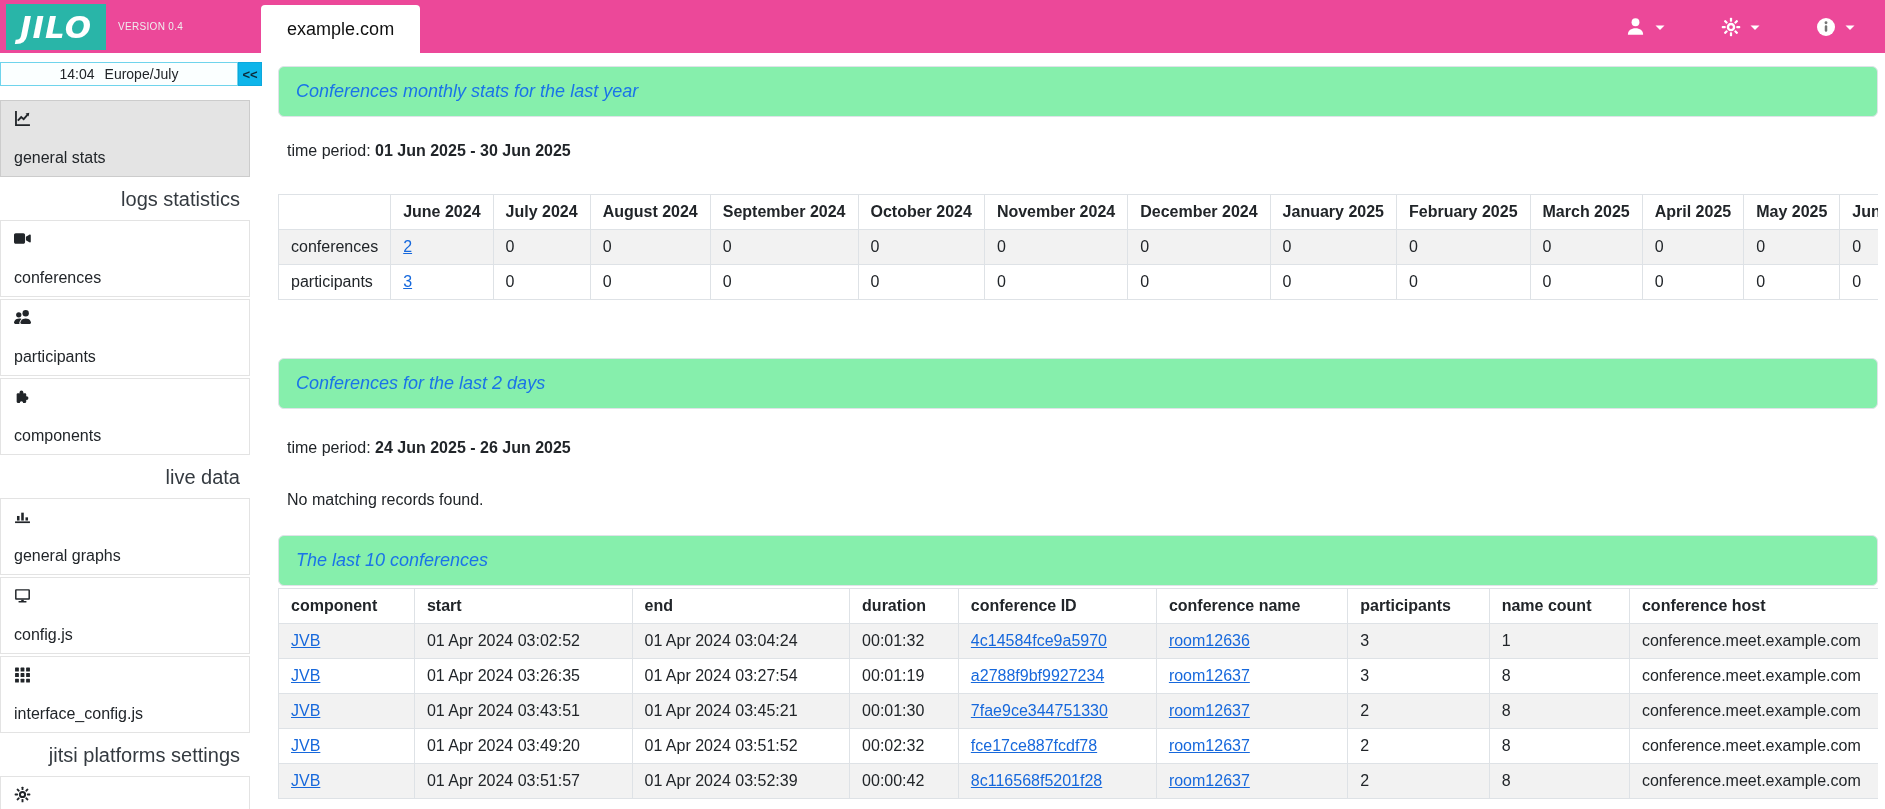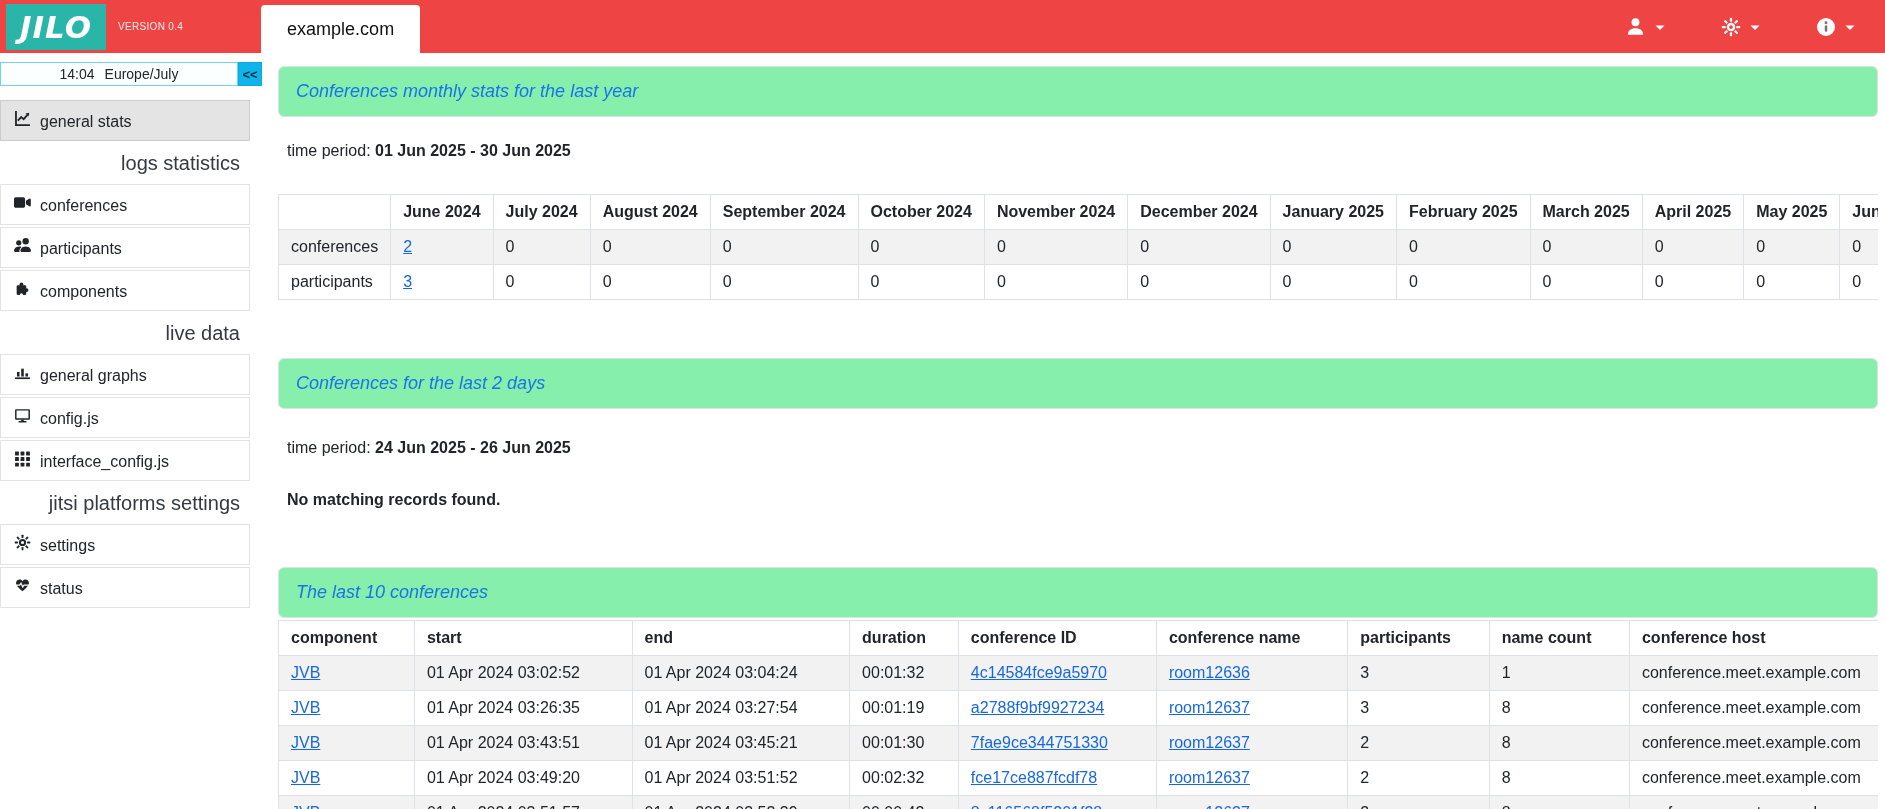--- a/index.html
+++ b/index.html
@@ -2,21 +2,21 @@
 <html><head>
 <meta charset="utf-8">
 <style>
   * { box-sizing: border-box; }
   html, body { margin:0; padding:0; overflow:hidden; }
   body {
     width:1885px; height:809px; background:#fff; color:#212529;
     font-family:"Liberation Sans", sans-serif; font-size:16px;
   }
   
-  .topbar { height:53px; background:#ef4444; display:flex; align-items:stretch; }
+  .topbar { height:53px; background:#ec4899; display:flex; align-items:stretch; }
   .logo-box {
     background:#29b5a8; margin:4px 0 3px 6px; padding:0 14px;
     display:flex; align-items:center;
   }
   .logo-text {
     color:#fff; font-style:italic; font-weight:bold; font-size:31px;
     letter-spacing:1px; font-family:"DejaVu Sans", sans-serif;
   }
   .version-label { color:#efefef; font-size:10px; align-self:center; margin-left:12px; letter-spacing:.3px; }
   .site-tab {
@@ -35,37 +35,37 @@
     flex:1; border:1px solid #6fd4ec; background:#fbffff; font-size:14px;
     text-align:center; padding:3px 0; display:flex; justify-content:center; gap:10px;
   }
   .collapse-btn {
     width:24px; background:#0fb5ea; border:1px solid #0da8dd; color:#0a2a3a;
     font-weight:bold; font-size:13px; display:flex; align-items:center; justify-content:center;
     cursor:pointer;
   }
   .side-menu { margin-top:14px; }
   .side-item {
-    display:flex; align-items:flex-end; gap:9px; padding:9px 13px;
+    display:flex; align-items:flex-start; gap:18px; padding:9px 13px;
     border:1px solid #e3e3e3; background:#fff; margin-bottom:2px; cursor:pointer;
-    font-size:16px; color:#212529;
+    font-size:16px; color:#212529;flex-direction:column;
   }
   .side-item.active { background:#e4e4e4; border-color:#cccccc; }
   .side-item svg { flex:none; }
   .side-section { text-align:right; padding:9px 10px 9px 0; font-size:20px; color:#343a40; }
   
   .main { flex:1; padding:13px 7px 0 28px; overflow:hidden; }
   .card-head {
     border:1px solid #dfe3e8; border-radius:6px; background:#86efac;
     padding:14px 17px; font-size:18px; color:#1a73e8; cursor:pointer;font-style:italic;
   }
   .mb-sm { margin-bottom:2px; }
   .time-period { margin:25px 0 34px 9px; }
   .time-period b { font-weight:bold; }
-  .empty-note { margin:0 0 58px 9px;font-weight:bold; }
+  .empty-note { margin:0 0 26px 9px; }
   .note-last2 { margin-top:30px; }
   .table-clip { overflow:hidden; width:100%; }
   table { border-collapse:collapse; background:#fff; }
   th, td { border:1px solid #dee2e6; padding:8px 12px; text-align:left; font-size:16px; white-space:nowrap; }
   thead th { font-weight:bold; }
   tbody tr:nth-child(odd) { background:#f2f2f2; }
   .monthly-table { min-width:1650px; margin-bottom:58px; }
   .last10-table { min-width:1650px; }
   .lnk { color:#1668dc; text-decoration:underline; cursor:pointer; }
   .caret { margin-top:2px; }

